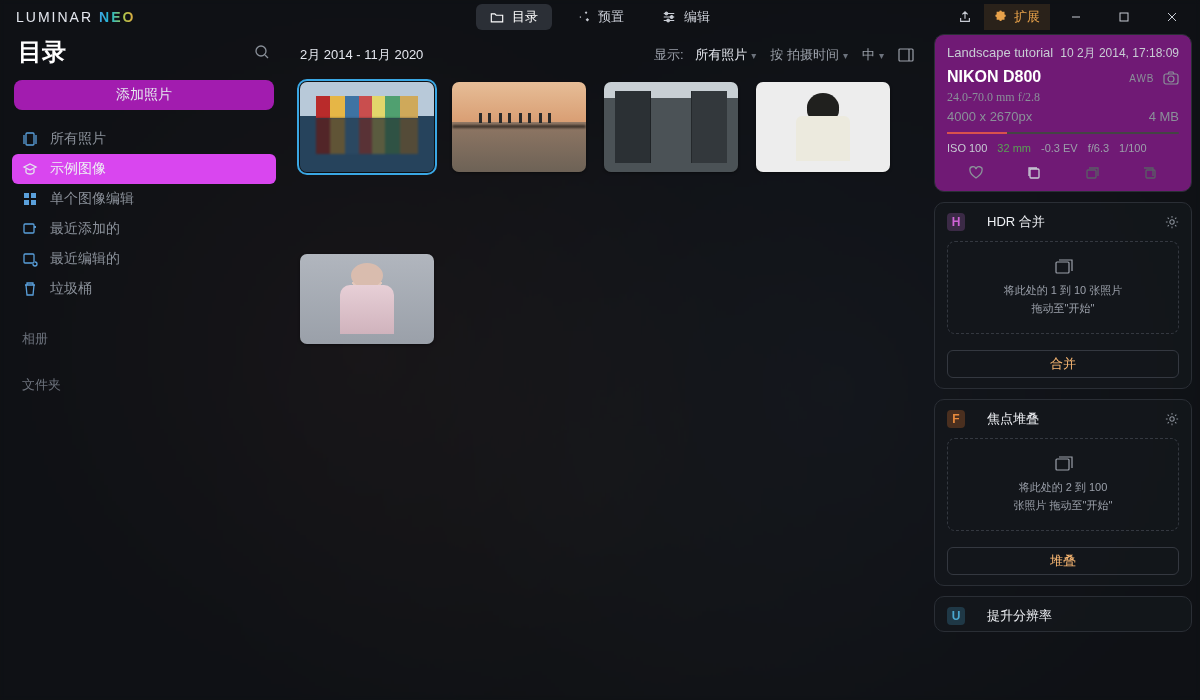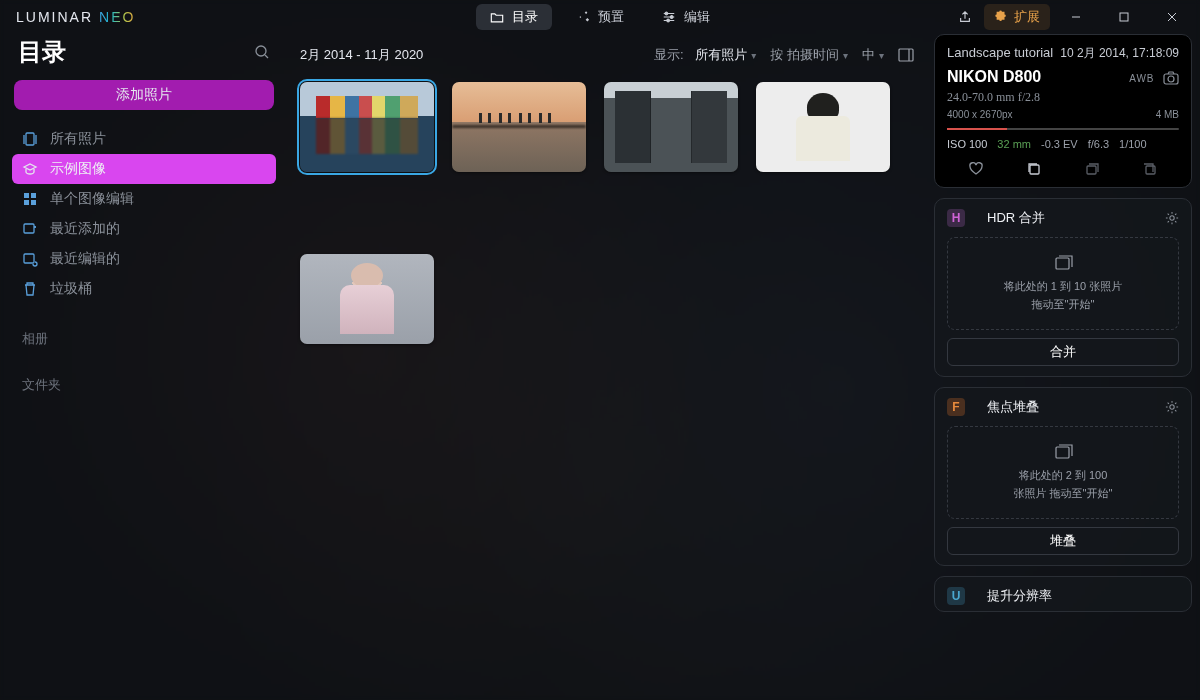--- a/index.html
+++ b/index.html
@@ -24,41 +24,41 @@
   .app { position: relative; z-index: 1; display: flex; flex-direction: column; width: 100%; height: 100%; }
 
   
   .titlebar {
     height: 34px; display: flex; align-items: center;
     padding: 0 6px 0 16px; gap: 6px;
   }
   .logo { display: flex; align-items: baseline; gap: 6px; letter-spacing: 2px; font-size: 14px; font-weight: 500; }
   .logo-luminar { color: #e4e7ee; }
   .logo-neo {
-    font-weight: 400;
+    font-weight: 700;
     background: linear-gradient(90deg,#3fa6e6,#1fb8cc,#a9c94f,#e6a53e);
     -webkit-background-clip: text; background-clip: text; color: transparent;
   }
   .titlebar-center {
     margin-left: auto; margin-right: auto;
     position: absolute; left: 50%; transform: translateX(-50%);
     display: flex; gap: 10px; align-items: center;
   }
   .tab {
     display: flex; align-items: center; gap: 8px;
     height: 26px; padding: 0 14px; border-radius: 6px;
     font-size: 13px; color: #c8ccd4; cursor: pointer;
   }
   .tab.active { background: #2b2f36; color: #fff; }
   .tab .ico { width: 14px; height: 14px; display: inline-block; }
   .titlebar-right { margin-left: auto; display: flex; align-items: center; gap: 4px; }
   .tb-btn { width: 30px; height: 26px; display: flex; align-items: center; justify-content: center; cursor: pointer; color: #8a9099; border-radius: 4px; }
   .ext-btn {
     display: flex; align-items: center; gap: 6px;
-    height: 26px; padding: 4px 10px; border-radius: 5px;
+    height: 26px; padding: 4px 10px; border-radius: 0;
     background: #2a221a; color: #e8a24a; font-size: 13px; cursor: pointer;
   }
   .win-btn { width: 44px; height: 34px; display: flex; align-items: center; justify-content: center; color: #8a9099; cursor: pointer; }
 
   
   .main { flex: 1; display: flex; min-height: 0; }
 
   
   .sidebar { width: 288px; display: flex; flex-direction: column; padding: 0 12px; }
   .sidebar-head { display: flex; align-items: center; justify-content: space-between; margin: 2px 6px 12px 6px; }
@@ -114,29 +114,29 @@
   .thumb-portrait { background: radial-gradient(circle at 50% 32%, #e2c7ba 0 16%, transparent 16%), linear-gradient(to bottom,#b1b6be 0%, #9aa0a9 100%); position:relative;}
   .thumb-portrait::before{content:"";position:absolute;left:38%;top:10%;width:24%;height:28%;background:#d9bcae;border-radius:50%;}
   .thumb-portrait::after{content:"";position:absolute;left:30%;top:34%;width:40%;height:55%;background:linear-gradient(#e7cfd6,#d0b3bd);border-radius:10px 10px 0 0;}
 
   
   .rpanel { width: 270px; display: flex; flex-direction: column; gap: 10px; padding: 0 8px 0 4px; overflow-y: auto; }
   .rpanel::-webkit-scrollbar{width:6px;} .rpanel::-webkit-scrollbar-thumb{background:#2e323a;border-radius:3px;}
 
   .meta-card {
     border: 1px solid #2a2e35; border-radius: 10px;
-    background: #000000; padding: 10px 12px;
+    background: #701a75; padding: 10px 12px;
   }
   .meta-row1 { display: flex; align-items: baseline; justify-content: space-between; color: #c8ccd4; font-size: 12px; margin-bottom: 6px;}
   .meta-file { font-size: 13px; white-space: nowrap; overflow: hidden; text-overflow: ellipsis; max-width: 130px;}
   .meta-camera-row { display: flex; align-items: center; justify-content: space-between; margin-bottom: 4px;}
   .meta-camera { font-size: 16px; font-weight: 700; color: #fff; }
   .meta-awb { font-size: 10px; color: #8a9099; letter-spacing: 1px; margin-right:4px;}
   .meta-line { font-size: 12px; color: #8a9099; margin-bottom: 4px; font-family: Liberation Serif, serif;}
-  .meta-stats { display: flex; justify-content: space-between; font-size: 10px; color: #8a9099; margin-top:2px;}
+  .meta-stats { display: flex; justify-content: space-between; font-size: 13px; color: #8a9099; margin-top:2px;}
   .histo { height: 2px; margin: 8px 0; background:#444; border-radius:1px; position:relative;}
   .histo::before{content:"";position:absolute;left:0;width:26%;height:100%;background:#d8524c;}
   .histo2 { display:flex; gap:10px; font-size:11px; color:#c8ccd4; margin-bottom:11px; }
   .histo2 span.b{color:#9ba0aa;}
   .meta-icons { display: flex; justify-content: space-around; margin-top: 10px; color:#8a9099;}
   .meta-icons > span { cursor:pointer; }
 
   .ext-card {
     border: 1px solid #2a2e35; border-radius: 10px;
     background: #14171cde; padding: 10px 12px; display:flex; flex-direction:column;
@@ -147,22 +147,22 @@
   .ext-f { background:#4a2f1f; color:#e88a3d;}
   .ext-u { background:#1f3846; color:#4aa8d0;}
   .ext-title { color:#eef0f4; font-size:13px; flex:1;margin-left:12px;}
   .gear { color:#8a9099; cursor:pointer;}
   .drop-zone {
     margin-top:10px; border:1px dashed #343840; border-radius:8px;
     padding: 16px 6px; text-align:center; color:#9ba0aa; font-size:11px; line-height:1.6;
   }
   .drop-zone .copies{display:block;margin:0 auto 6px auto;color:#9ba0aa}
   .ext-action {
-    margin-top:8px; height:28px; border:1px solid #343840; border-radius:6px;
-    display:flex;align-items:center;justify-content:center; color:#ffffff; font-size:13px; cursor:pointer;
+    margin-top:16px; height:28px; border:1px solid #343840; border-radius:6px;
+    display:flex;align-items:center;justify-content:center; color:#fdba74; font-size:13px; cursor:pointer;
   }
 
   svg { display:block; }
 </style>
 </head>
 <body>
 
 <div class="bg-blur"></div>
 
 <div class="app">

